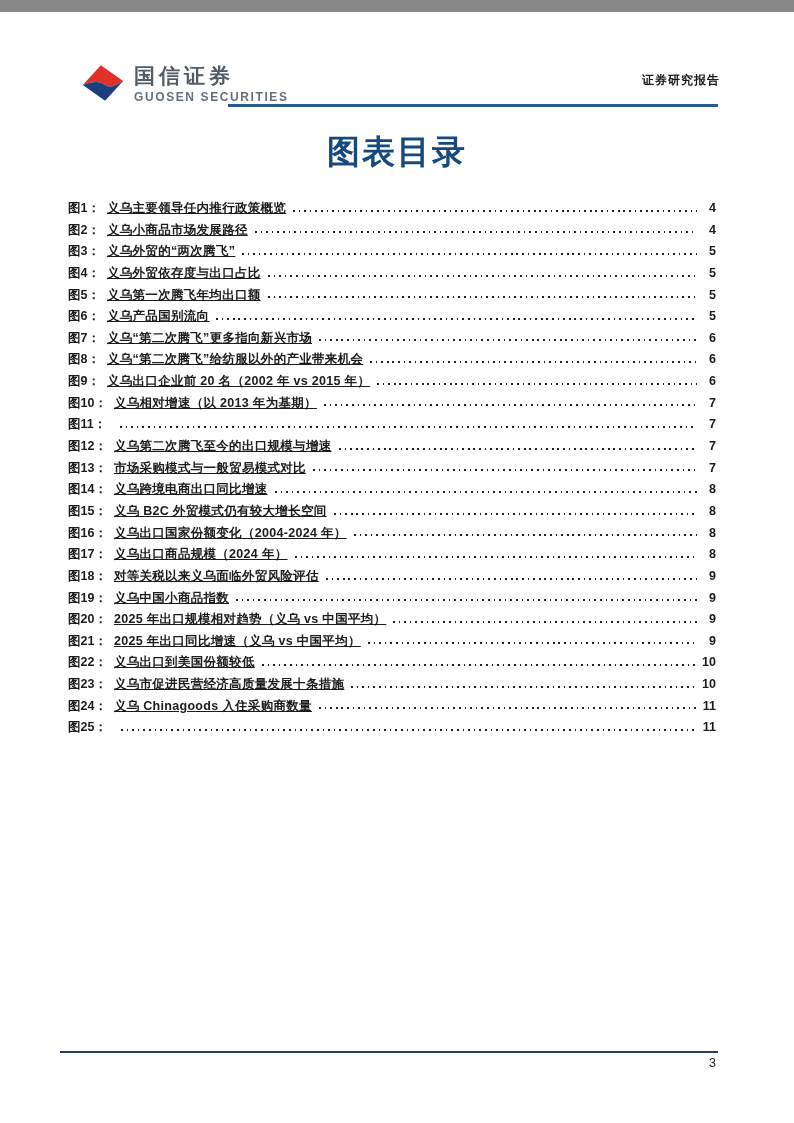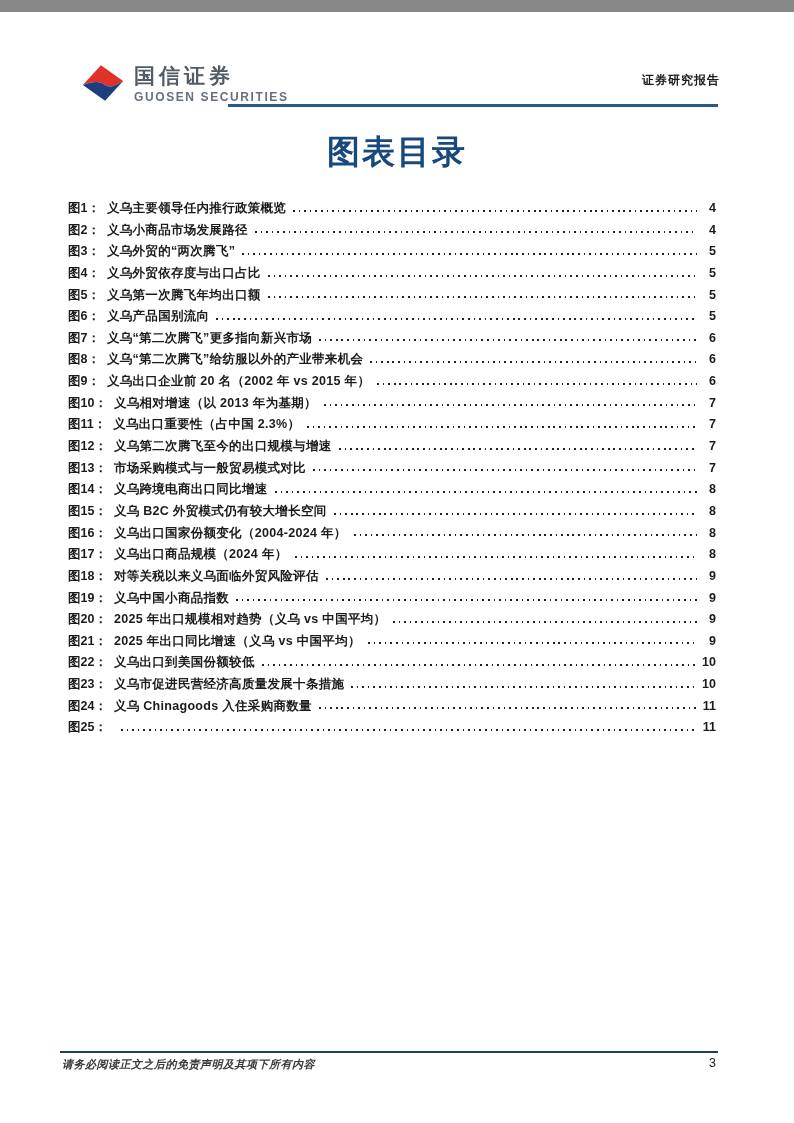--- a/index.html
+++ b/index.html
@@ -35,21 +35,21 @@
   
   .toc{position:absolute;left:68px;top:186px;width:648px;}
   .toc-row{
     display:flex;align-items:baseline;
     height:21.65px;
     font-size:12.5px;font-weight:700;color:#1b1b1b;
     line-height:21.65px;
     white-space:nowrap;
   }
   .toc-label{flex:0 0 auto;margin-right:7px;}
-  .toc-title{flex:0 0 auto;letter-spacing:0.3px;}
+  .toc-title{flex:0 0 auto;letter-spacing:0.3px;text-decoration:underline;}
   .leader{
     flex:1 1 auto;height:2px;
     align-self:flex-end;margin:0 3px 8px 7px;
     background-image:repeating-linear-gradient(to right,#222 0,#222 1.7px,transparent 1.7px,transparent 5.6px);
   }
   .toc-page{flex:0 0 auto;min-width:16px;text-align:right;}
   
   .footer-rule{
     position:absolute;left:60px;top:1039px;width:658px;height:1.5px;
     background:#22405f;
@@ -140,21 +140,20 @@
         <span class="toc-page">6</span>
       </div>
       <div class="toc-row">
         <span class="toc-label">图10：</span>
         <span class="toc-title">义乌相对增速（以 2013 年为基期）</span>
         <span class="leader"></span>
         <span class="toc-page">7</span>
       </div>
       <div class="toc-row">
         <span class="toc-label">图11：</span>
-        <span class="toc-title">义乌出口重要性（占中国 2.3%）</span>
         <span class="leader"></span>
         <span class="toc-page">7</span>
       </div>
       <div class="toc-row">
         <span class="toc-label">图12：</span>
         <span class="toc-title">义乌第二次腾飞至今的出口规模与增速</span>
         <span class="leader"></span>
         <span class="toc-page">7</span>
       </div>
       <div class="toc-row">
@@ -230,16 +229,15 @@
         <span class="toc-page">11</span>
       </div>
       <div class="toc-row">
         <span class="toc-label">图25：</span>
         <span class="leader"></span>
         <span class="toc-page">11</span>
       </div>
     </main>
 
   <div class="footer-rule"></div>
-  <span class="disclaimer">请务必阅读正文之后的免责声明及其项下所有内容</span>
   <span class="page-num">3</span>
 
 </div>
 
 </body></html>

